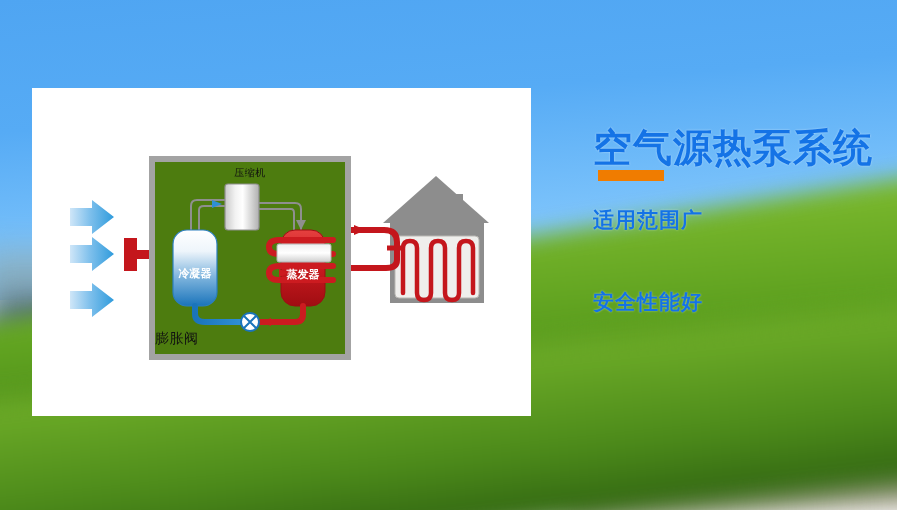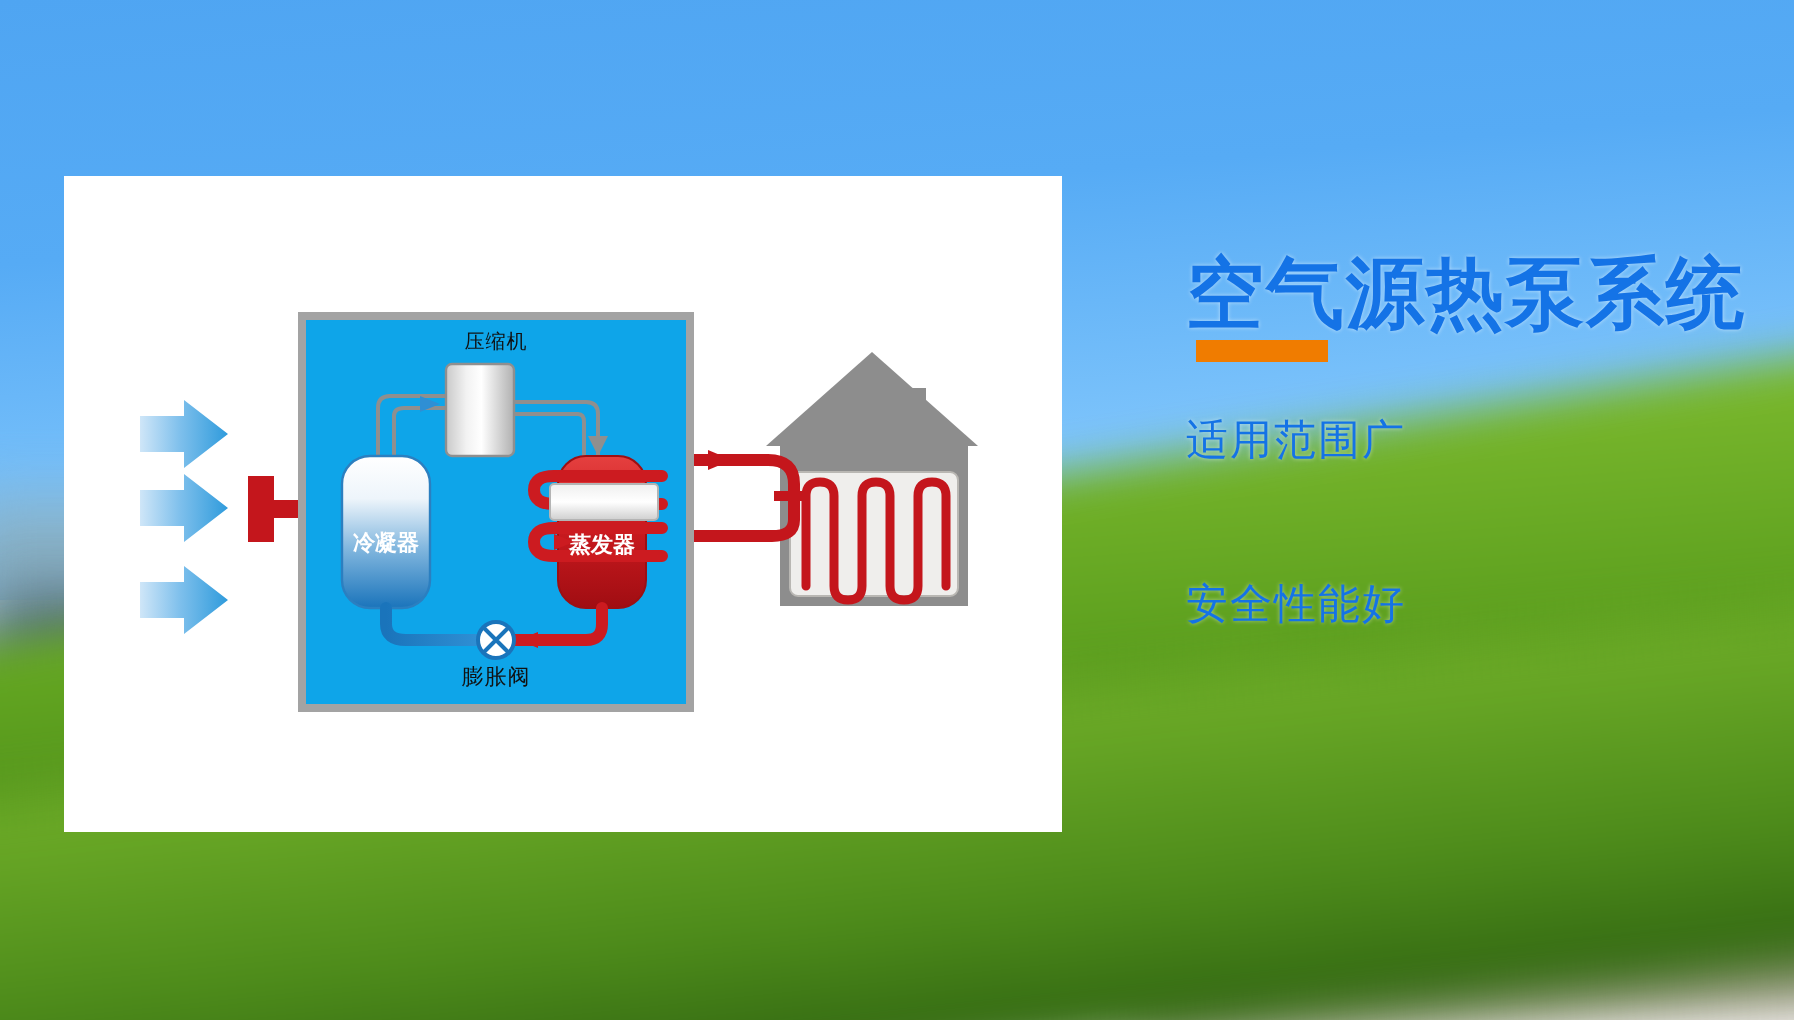--- a/index.html
+++ b/index.html
@@ -105,47 +105,47 @@
 
   
   .panel{
     position:absolute;left:32px;top:88px;width:499px;height:328px;
     background:#ffffff;
   }
 
   
   .diagram-box{
     position:absolute;left:117px;top:68px;width:190px;height:192px;
-    border:4px solid #a3a3a3;background:#0ea5e9;
+    border:6px solid #a3a3a3;background:#4d7c0f;
   }
   .diagram-box .dtitle{
     position:absolute;left:0;top:4px;width:190px;text-align:center;
     font-size:10px;color:#111;letter-spacing:.5px;
   }
   .diagram-box .dfoot{
-    position:absolute;left:0;bottom:6px;width:190px;text-align:center;
-    font-size:11px;color:#111;letter-spacing:.5px;margin-top:36px;
+    position:absolute;left:0;bottom:6px;width:190px;
+    font-size:14px;color:#111;letter-spacing:.5px;margin-top:36px;
   }
   .svg-abs{position:absolute;left:0;top:0;}
 
   
   .title{
     position:absolute;left:593px;top:128px;
     font-size:39px;font-weight:bold;color:#1473e6;
     letter-spacing:1px;line-height:1;
     text-shadow:0 0 2px rgba(255,255,255,.55);
     white-space:nowrap;
   }
   .rule{
     position:absolute;left:598px;top:170px;width:66px;height:11px;
     background:#F07C00;
   }
   .bullet{
     position:absolute;left:593px;
-    font-size:21px;color:#1473e6;font-weight:400;
+    font-size:21px;color:#1473e6;font-weight:700;
     letter-spacing:1px;white-space:nowrap;
     text-shadow:0 0 2px rgba(255,255,255,.5);
   }
   .b0{top:206px;}
   .b1{top:247px;}
   .b2{top:288px;}
 </style>
 </head>
 <body>
 

